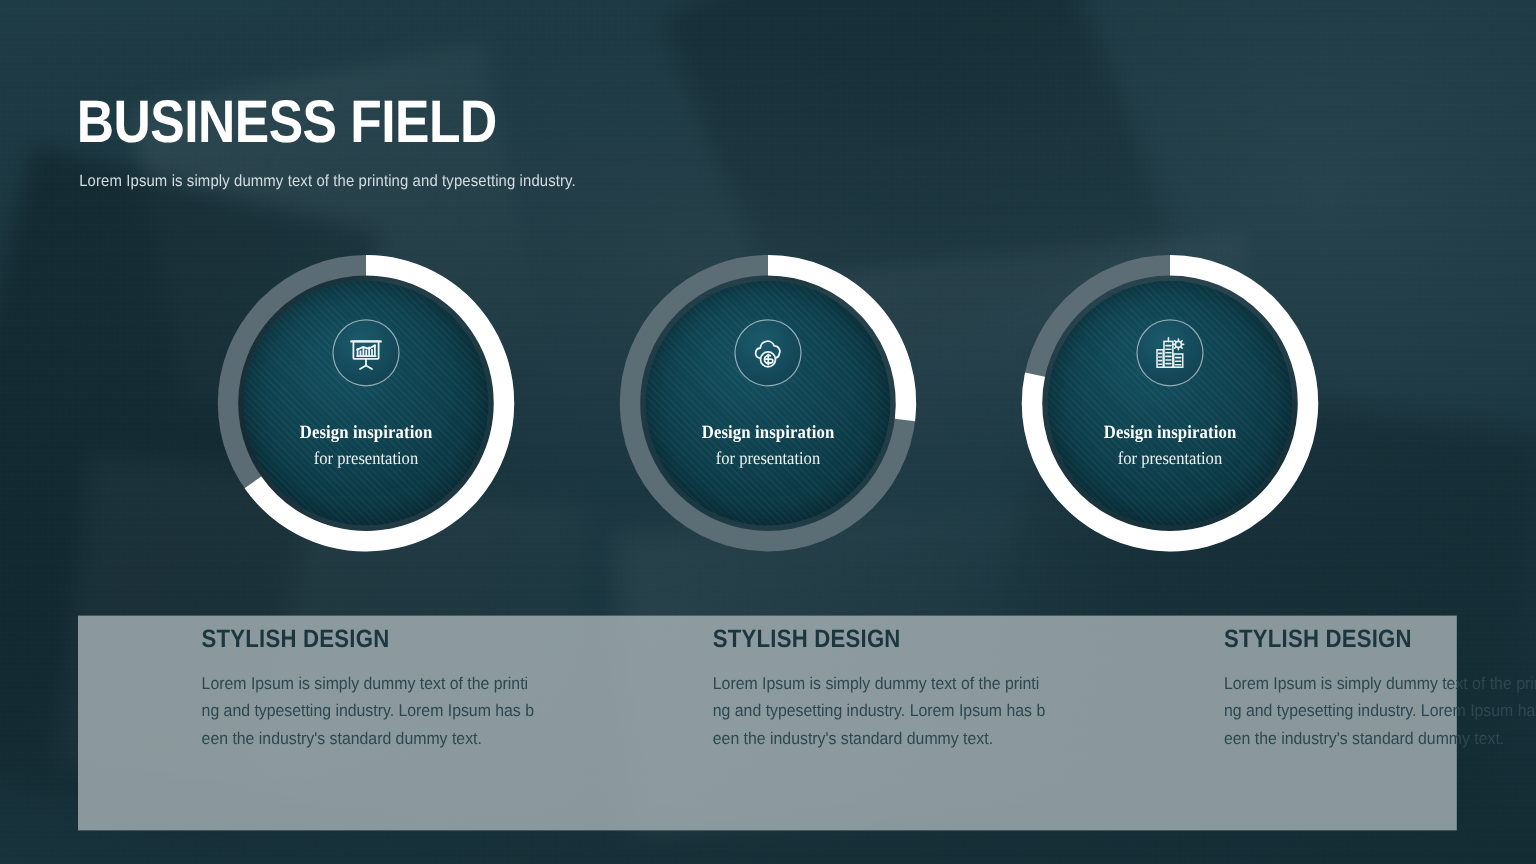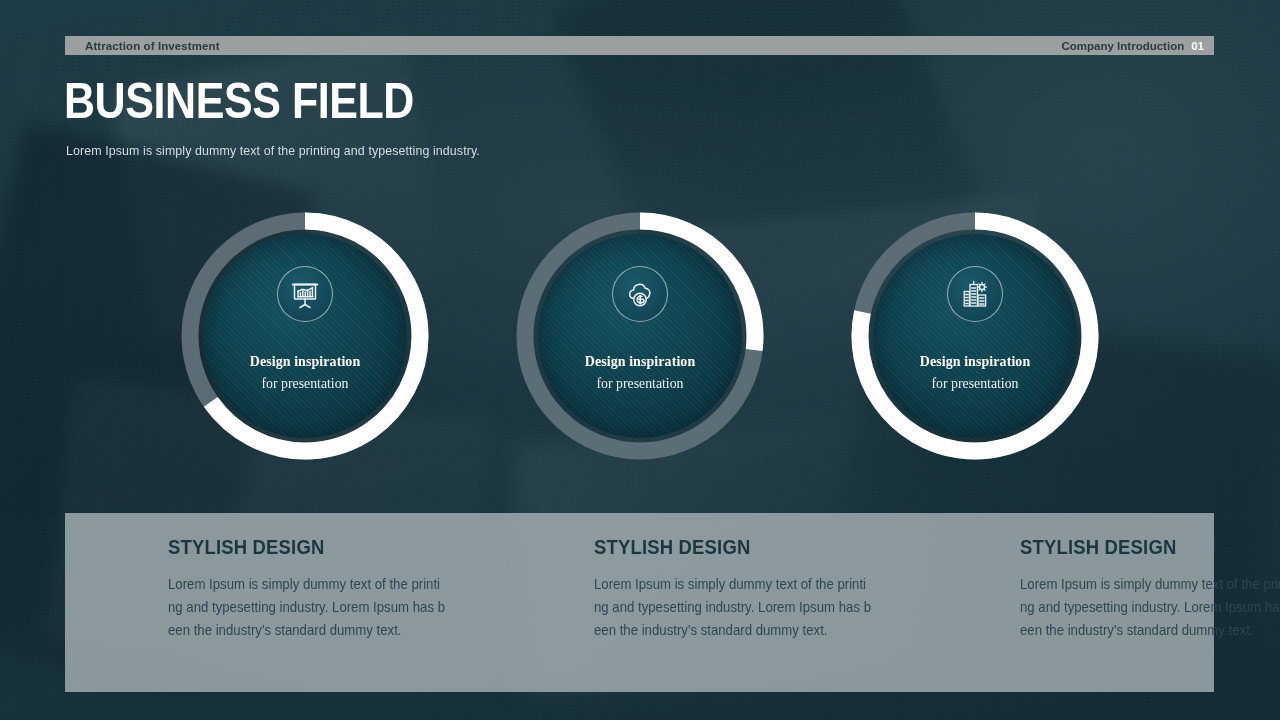--- a/index.html
+++ b/index.html
@@ -181,21 +181,21 @@
   
   .panel {
     position: absolute;
     left: 65px; top: 513px;
     width: 1149px; height: 179px;
     background: rgba(167,179,183,0.80);
   }
   .panel-cols {
     display: flex;
     height: 100%;
-    padding: 22px 0 0 0;
+    padding: 8px 0 0 0;
     box-sizing: border-box;
   }
   .panel-col {
     flex: 1 1 0;
     padding: 0 26px 0 103px;
     box-sizing: border-box;
   }
   .panel-col:nth-child(2) { padding-left: 100px; }
   .panel-col:nth-child(3) { padding-left: 100px; }
   .col-head {
@@ -228,27 +228,20 @@
     <div class="bg-doc2"></div>
     <div class="bg-doc3"></div>
     <div class="bg-arm1"></div>
     <div class="bg-arm2"></div>
     <div class="bg-arm3"></div>
     <div class="bg-laptop"></div>
   </div>
   <div class="bg-layer bg-texture"></div>
   <div class="bg-layer bg-tint"></div>
 
-  <div class="topbar">
-    <div class="topbar-left">Attraction  of Investment</div>
-    <div class="topbar-right">
-      <span>Company Introduction</span>
-      <span class="topbar-num">01</span>
-    </div>
-  </div>
 
   <div class="title">BUSINESS FIELD</div>
   <div class="subtitle">Lorem Ipsum is simply dummy text of the printing and typesetting industry.</div>
 
   <div class="circle-wrap" style="left:177px; top:208px;">
     <svg class="ring-svg" viewBox="0 0 256 256">
       <circle cx="128" cy="128" r="115" fill="none" stroke="#5f7078" stroke-width="17" opacity="0.95"></circle>
       <path id="arc1" fill="none" stroke="#ffffff" stroke-width="17" d="M 128 13 A 115 115 0 1 1 33.79751490676597 193.96129018037033"></path>
     </svg>
     <div class="inner-disc"></div>

